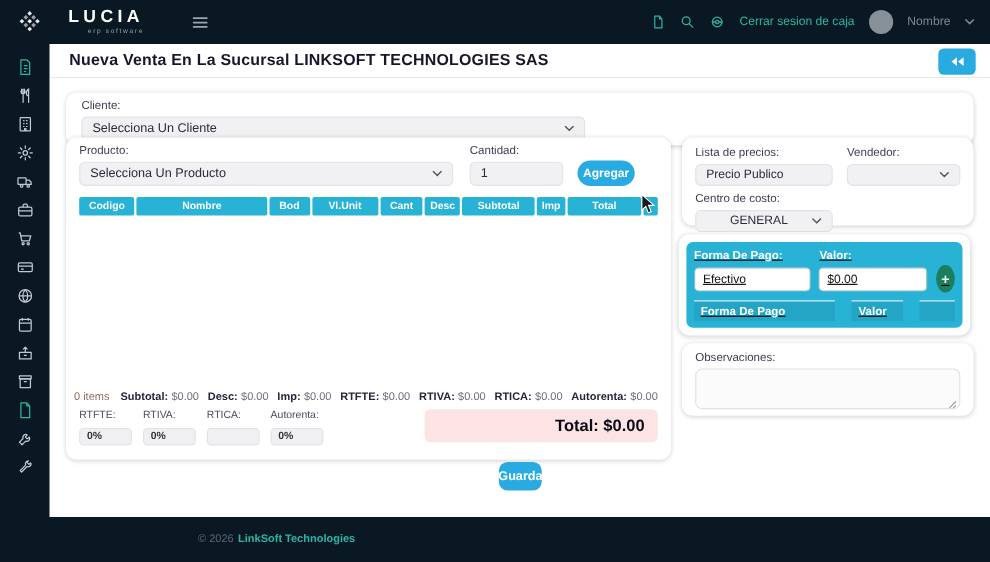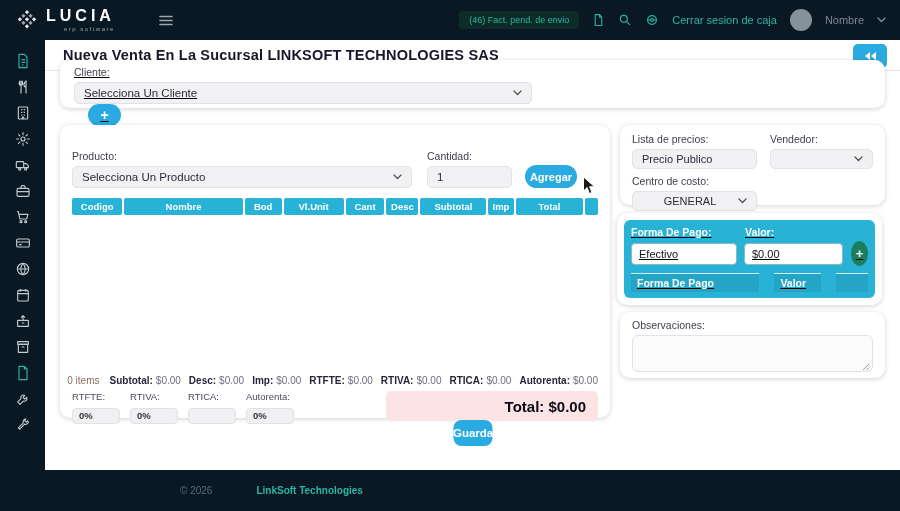--- a/index.html
+++ b/index.html
@@ -12,21 +12,21 @@
   :root{
     --accent-blue:#29abe2; --accent-cyan:#27b2d6; --accent-teal:#2ab5a5;
     --accent-green:#1c7e5c; --total-pink:#fce4e4; --dark-bg:#0a1824;
   }
   
   .navbar{
     position:absolute; top:0; left:0; width:900px; height:40px;
     background:var(--dark-bg,#0a1824); display:flex; align-items:center;
     padding:0 14px; z-index:5;
   }
-  .brand{ display:flex; align-items:center; gap:6px; cursor:pointer; }
+  .brand{ display:flex; align-items:center; gap:22px; cursor:pointer; }
   .brand-name{ color:#fff; font-size:16px; font-weight:600; letter-spacing:4px; line-height:1; }
   .brand-sub{ color:#8fa8a2; font-size:6px; letter-spacing:1.5px; text-align:right; margin-top:2px; }
   .hamburger{ background:none; border:none; margin-left:44px; cursor:pointer; display:flex; }
   .nav-right{ margin-left:auto; display:flex; align-items:center; gap:13px; }
   .badge{
     background:#0e2c27; color:var(--accent-teal,#2ab5a5); font-size:9px;
     padding:4px 10px; border-radius:4px; white-space:nowrap; cursor:pointer;
   }
   .nav-icon-btn{ background:none; border:none; cursor:pointer; display:flex; color:var(--accent-teal,#2ab5a5); }
   .logout-link{ color:var(--accent-teal,#2ab5a5); font-size:11px; text-decoration:none; white-space:nowrap; cursor:pointer; }
@@ -55,26 +55,26 @@
     background:#f1f1f3; border:1px solid #e2e2e6; border-radius:5px; height:22px;
     font-size:11.5px; color:#2b2b3a; display:flex; align-items:center; padding:0 9px;
   }
   .select{ justify-content:space-between; cursor:pointer; }
   input.text-input{ font-family:"Liberation Sans",sans-serif; width:100%; outline:none; display:block; }
   .pill-btn{
     background:var(--accent-blue,#29abe2); color:#fff; border:none; border-radius:12px;
     cursor:pointer; font-weight:bold; display:flex; align-items:center; justify-content:center;
   }
   
-  .client-card{ left:15px; top:20px; width:825px; height:48px; padding:6px 14px;text-decoration:underline; }
+  .client-card{ left:15px; top:44px; width:825px; height:48px; padding:6px 14px; }
   .client-row{ display:flex; align-items:flex-start;flex-direction:column; }
   .client-row .select{ width:458px; }
   .add-client{ width:33px; height:22px; font-size:14px; margin-left:14px; }
   
-  .product-card{ left:15px; top:85px; width:550px; height:293px; padding:25px 12px; }
+  .product-card{ left:15px; top:85px; width:550px; height:293px; padding:6px 12px; }
   .prod-controls{ display:flex; align-items:flex-end; }
   .prod-sel-group{ width:340px; }
   .qty-group{ width:85px; margin-left:15px; }
   .add-product{ width:52px; height:23px; font-size:11px; margin-left:13px; margin-bottom:0; }
   .items-head{ display:flex; gap:2px; margin-top:10px; }
   .items-head .hcell{
     background:var(--accent-cyan,#27b2d6); color:#fff; font-size:9.5px; font-weight:bold;
     height:17px; display:flex; align-items:center; justify-content:center; border-radius:2px;
     white-space:nowrap; overflow:hidden;
   }
@@ -147,21 +147,21 @@
     border:none; border-radius:8px; font-size:11.5px; font-weight:bold; cursor:pointer;
     font-family:"Liberation Sans",sans-serif;
   }
   
   .footer{
     position:absolute; left:0; bottom:0; width:900px; height:41px;
     background:var(--dark-bg,#0a1824); display:flex; align-items:center; padding-left:180px;
     font-size:10px; z-index:4;
   }
   .copy{ color:#5c6a74; margin-right:4px; }
-  .company{ color:var(--accent-teal,#2ab5a5); font-weight:bold;margin-left:40px; }
+  .company{ color:var(--accent-teal,#2ab5a5); font-weight:bold; }
   .cursor{ position:absolute; left:582px; top:176px; z-index:50; pointer-events:none; }
 </style>
 </head>
 <body>
 
 <header class="navbar">
   <div class="brand">
     <svg width="26" height="26" viewBox="0 0 26 26">
       <g transform="rotate(45 13 13)" fill="#fff">
         <rect x="6" y="6" width="3" height="3" opacity=".9"></rect>
@@ -179,21 +179,20 @@
       <div class="brand-name">LUCIA</div>
       <div class="brand-sub">erp software</div>
     </div>
   </div>
   <button class="hamburger">
     <svg width="14" height="11" viewBox="0 0 14 11">
         <path d="M1 1.5h12M1 5.5h12M1 9.5h12" stroke="#9aa6b0" stroke-width="1.6" stroke-linecap="round"></path>
       </svg>
   </button>
   <div class="nav-right">
-    <span class="badge">(46) Fact. pend. de envio</span>
     <button class="nav-icon-btn">
       <svg width="13" height="14" viewBox="0 0 24 24" fill="none" stroke="currentColor" stroke-width="2" stroke-linejoin="round">
           <path d="M6 2h8l4 5v15H6z"></path>
           <path d="M14 2v5h4"></path>
         </svg>
     </button>
     <button class="nav-icon-btn">
       <svg width="14" height="14" viewBox="0 0 24 24" fill="none" stroke="currentColor" stroke-width="2" stroke-linecap="round">
           <circle cx="10" cy="10" r="6"></circle>
           <path d="M14.5 14.5L20 20"></path>

